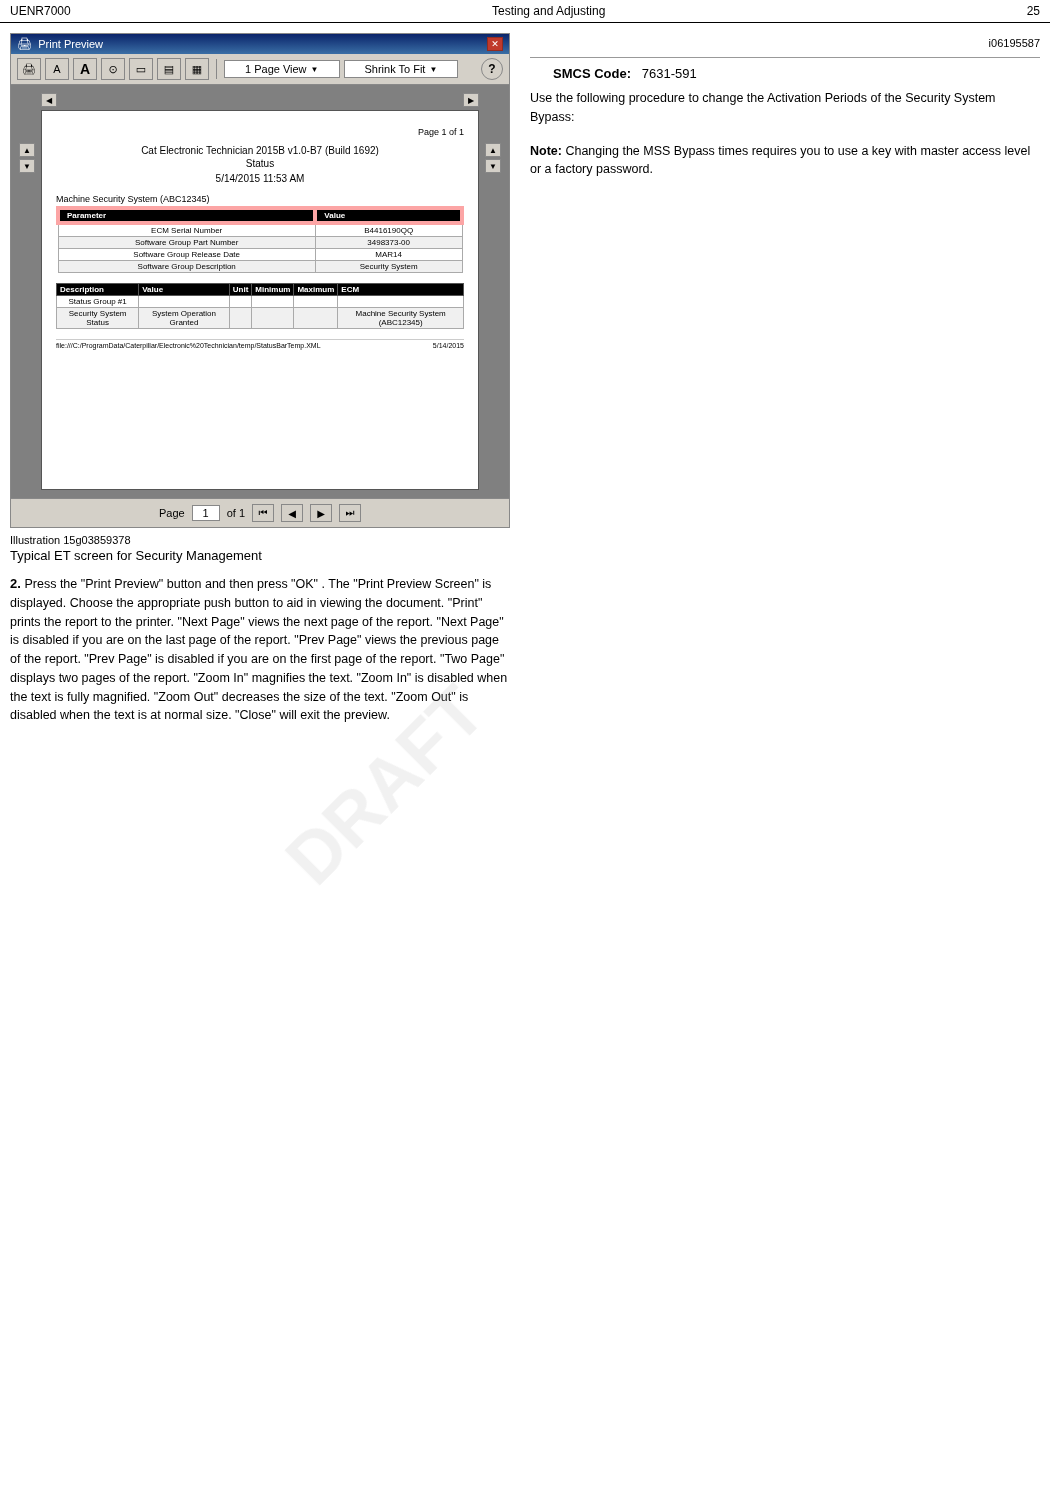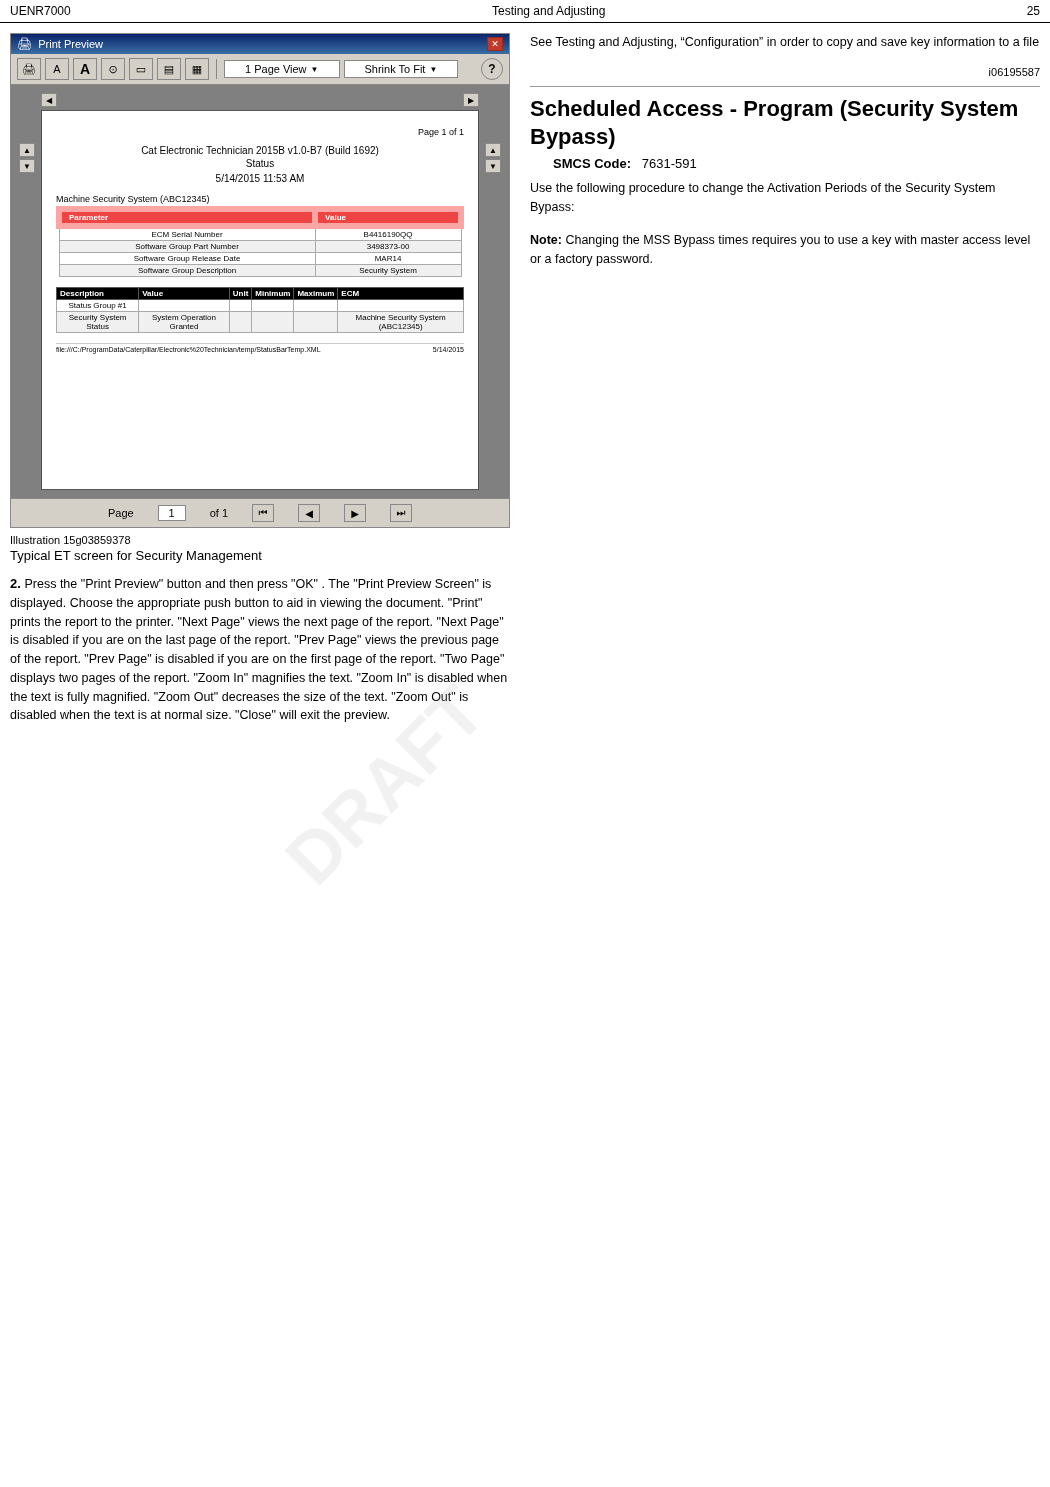--- a/index.html
+++ b/index.html
@@ -228,24 +228,24 @@
     }
 
     .doc-table {
       width: 100%;
       border-collapse: collapse;
       font-size: 8px;
       margin-bottom: 10px;
     }
 
     .doc-table th {
-      background: #ef4444;
+      background: #000000;
       color: #fff;
       padding: 1px 7px;
-      border: 6px solid #fca5a5;
+      border: 4px solid #fca5a5;
       text-align: left;
     }
 
     .doc-table td {
       padding: 1px 3px;
       border: 1px solid #aaa;
       font-size: 8px;
       text-align: center;
     }
 
@@ -271,21 +271,21 @@
     }
 
     
     .page-nav {
       background: #d4d0c8;
       border-top: 1px solid #888;
       padding: 5px 8px;
       display: flex;
       align-items: center;
       justify-content: center;
-      gap: 24px;
+      gap: 7px;
     }
 
     .page-nav-label {
       font-size: 11px;
     }
 
     .page-nav-input {
       width: 28px;
       border: 1px solid #888;
       padding: 1px 2px;
@@ -557,29 +557,25 @@
 
     <div class="body-section">
       <span class="step-number">2.</span>
       <span class="body-text">Press the  "Print Preview"  button and then press "OK" . The  "Print Preview Screen"  is displayed. Choose the appropriate push button to aid in viewing the document.  "Print"  prints the report to the printer.  "Next Page"  views the next page of the report.  "Next Page"  is disabled if you are on the last page of the report.  "Prev Page"  views the previous page of the report.  "Prev Page"  is disabled if you are on the first page of the report. "Two Page"  displays two pages of the report. "Zoom In"  magnifies the text.  "Zoom In"  is disabled when the text is fully magnified.  "Zoom Out"  decreases the size of the text.  "Zoom Out"  is disabled when the text is at normal size.  "Close" will exit the preview.</span>
     </div>
 
   </div>
 
   <div class="right-col">
 
-    <div class="body-section">
-      <p class="ref-text">See Testing and Adjusting, “Configuration” in order to copy and save key information to a file</p>
-    </div>
 
     <div class="ref-id">i06195587</div>
 
     <hr class="section-divider">
 
-    <h2 class="section-heading">Scheduled Access - Program (Security System Bypass)</h2>
 
     <p class="smcs-code">
       <span class="smcs-label">SMCS Code:</span>
       &nbsp;
       <span>7631-591</span>
     </p>
 
     <p class="body-text">Use the following procedure to change the Activation Periods of the Security System Bypass:</p>
 
     <br>

